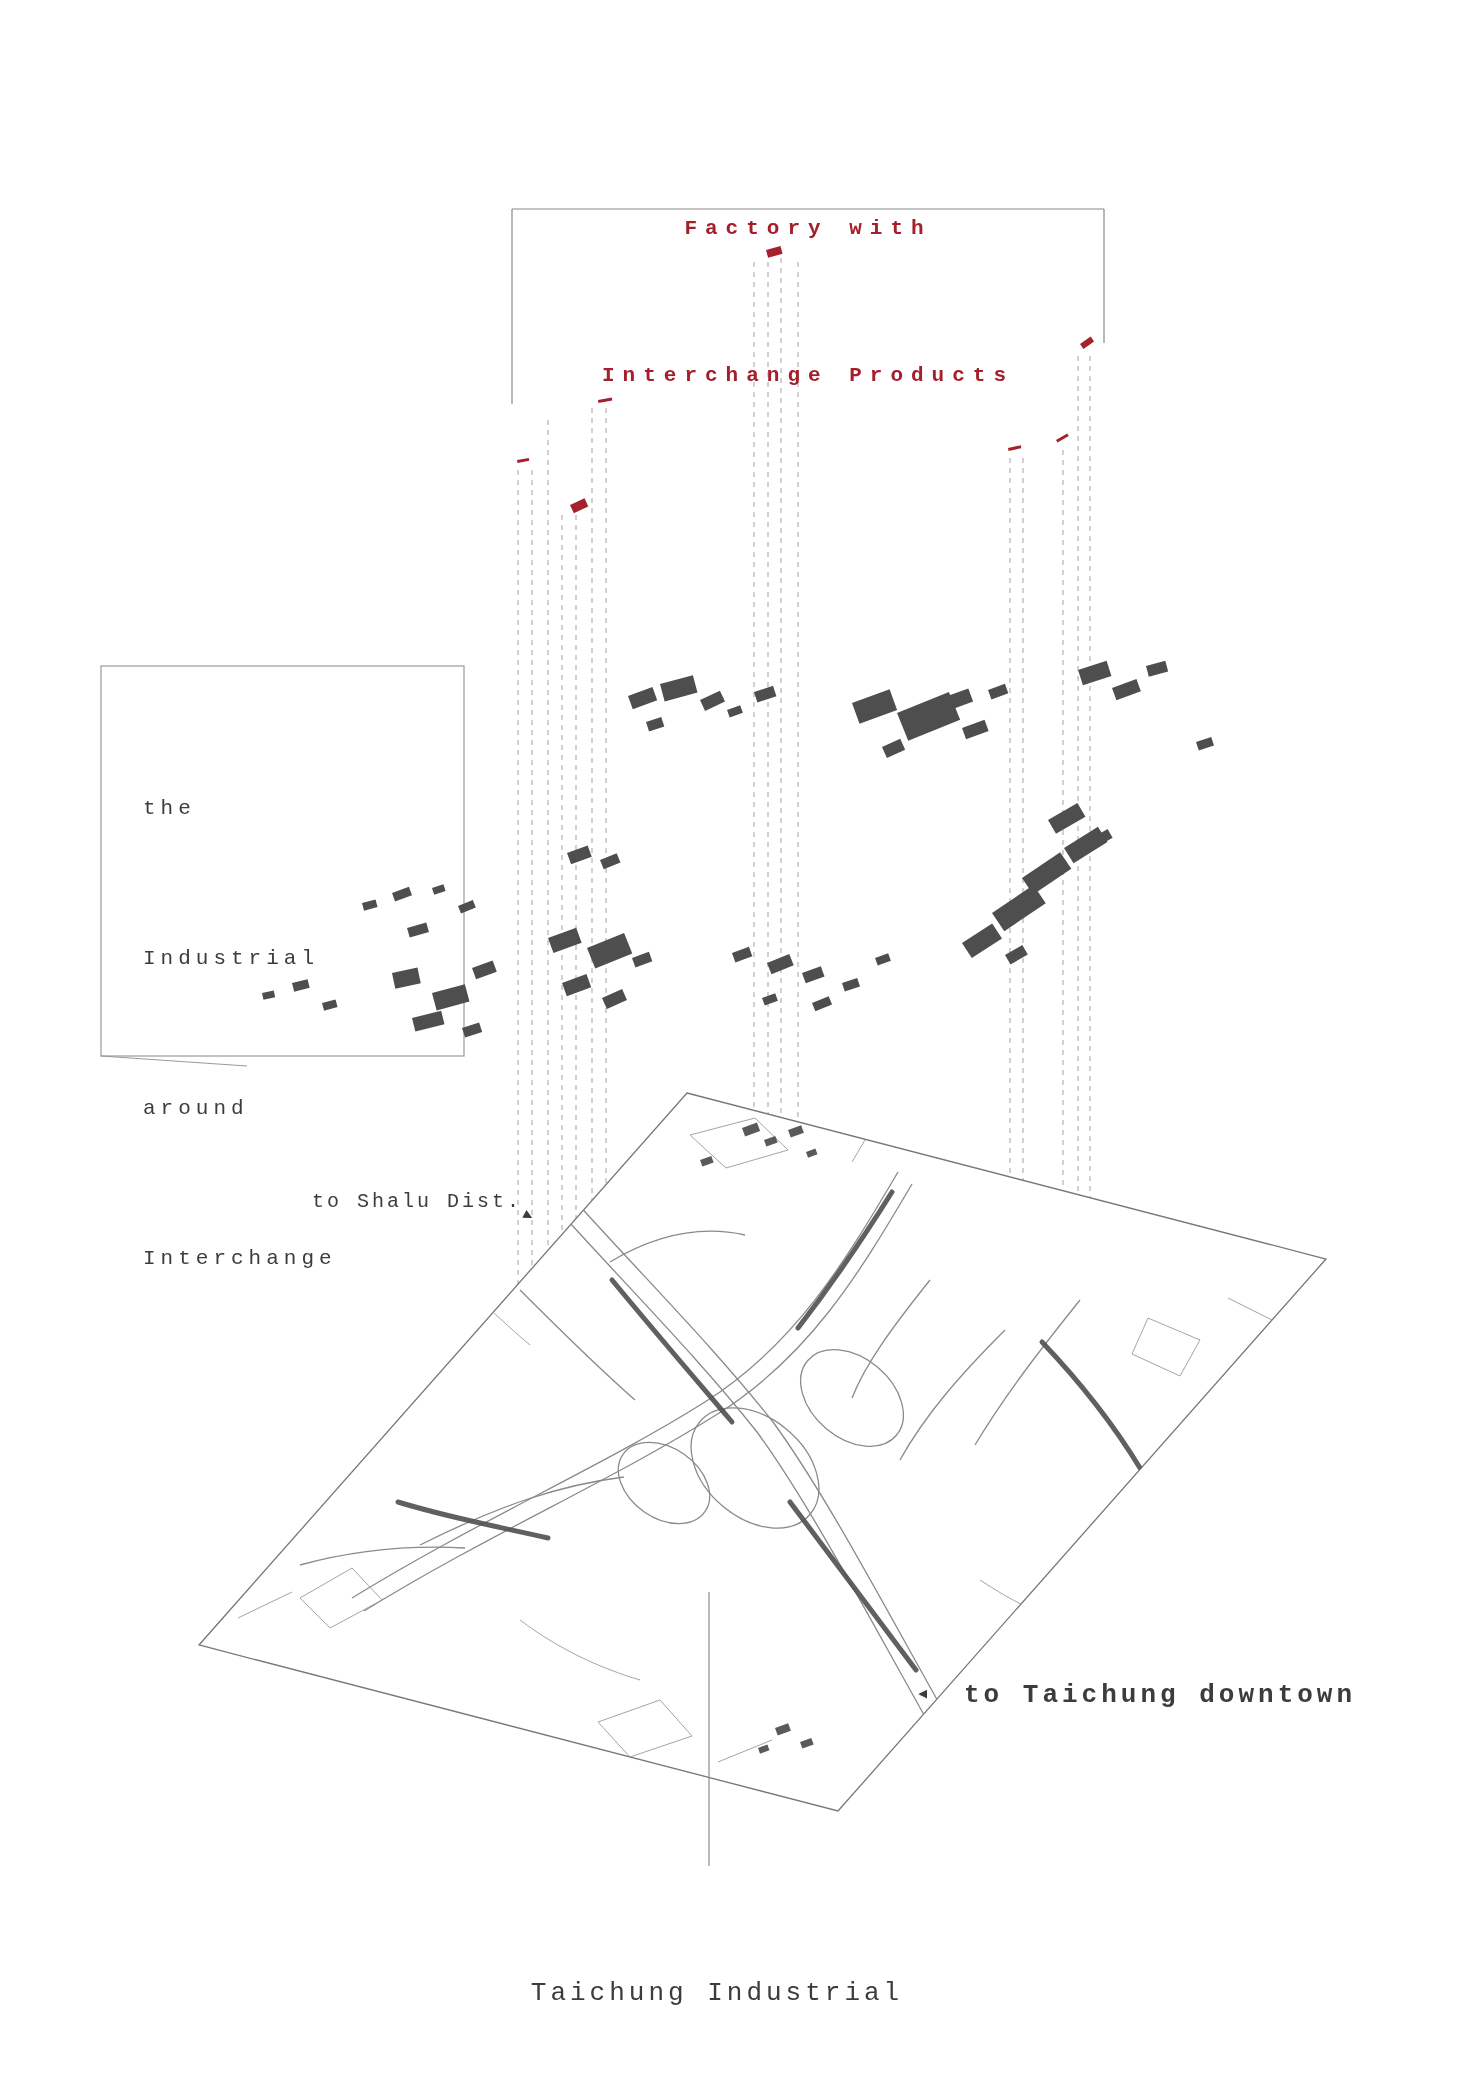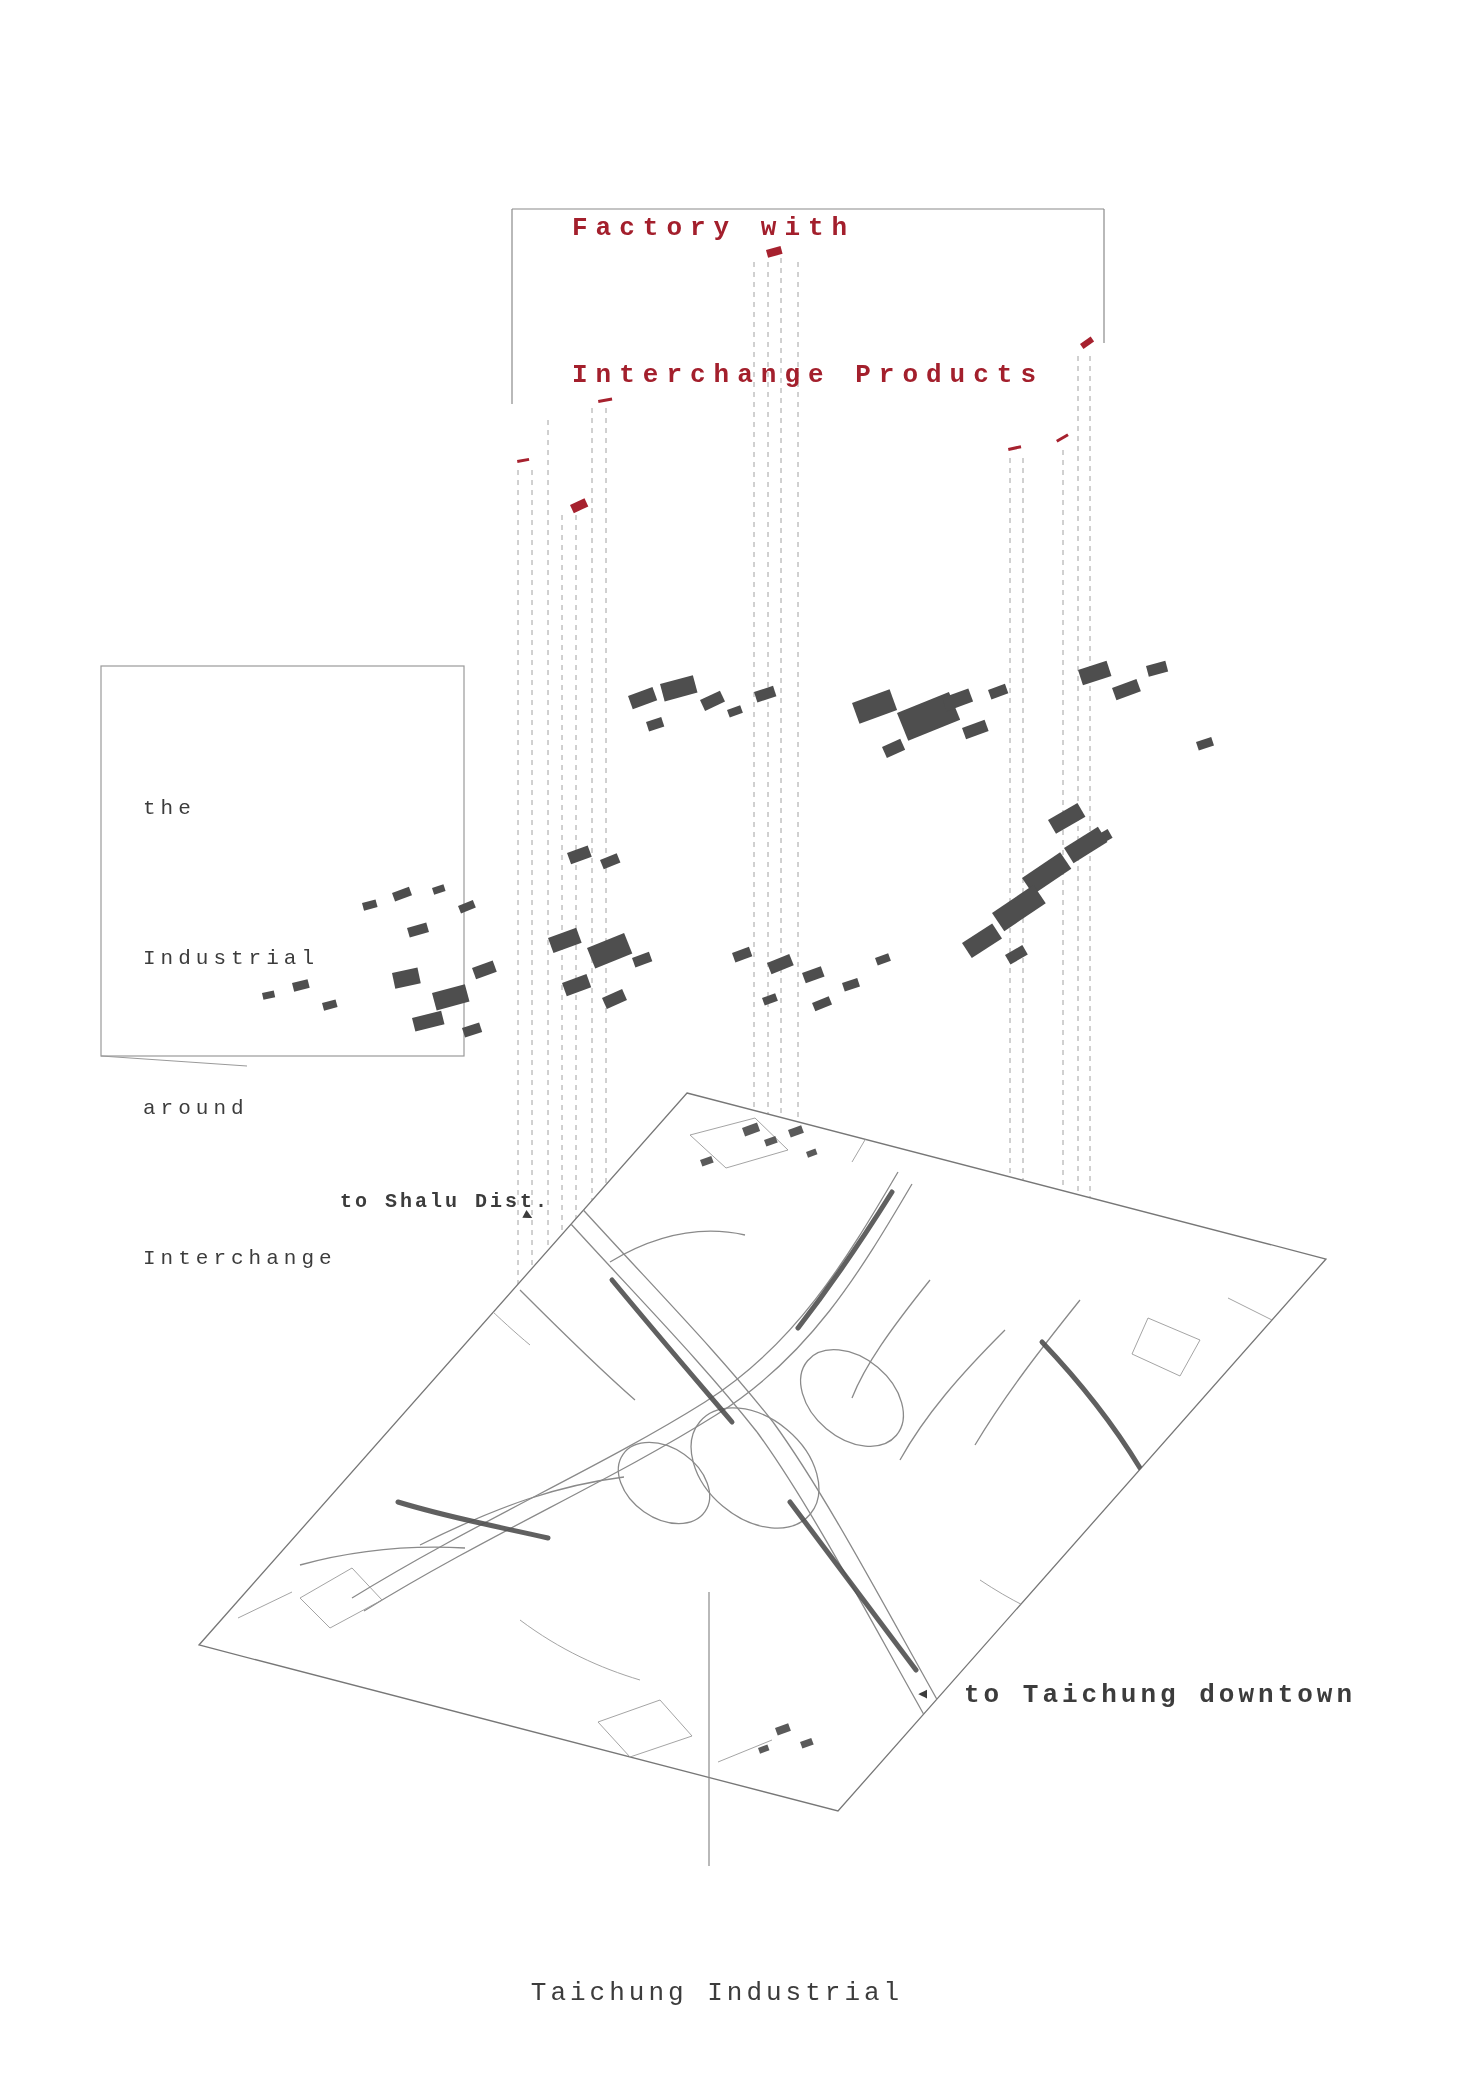--- a/index.html
+++ b/index.html
@@ -1,23 +1,23 @@
 <!DOCTYPE html>
 <html><head>
 <meta charset="utf-8">
 <style>
   html,body{margin:0;padding:0;background:#ffffff;}
   #page{position:relative;width:1481px;height:2095px;background:#ffffff;overflow:hidden;
         font-family:"Liberation Mono","DejaVu Sans Mono",monospace;}
   #diagram-svg{position:absolute;left:0;top:0;width:1481px;height:2095px;}
   .txt{position:absolute;color:#3c3c3c;white-space:pre;}
-  .title{left:808px;top:106px;transform:translateX(-50%);
-         color:#a31f2c;font-size:26px;font-weight:700;letter-spacing:8px;line-height:49px;}
+  .title{left:808px;top:106px;transform:translateX(-50%);text-align:center;
+         color:#a31f2c;font-size:21px;font-weight:700;letter-spacing:8px;line-height:49px;}
   .boxlabel{left:127px;top:684px;font-size:21px;font-weight:500;letter-spacing:5px;line-height:50px;margin-left:16px;}
-  .shalu{left:312px;top:1190px;font-size:20px;font-weight:700;letter-spacing:3px;margin-left:28px;}
+  .shalu{left:312px;top:1190px;font-size:20px;font-weight:400;letter-spacing:3px;}
   .shalu-arrow{left:524px;top:1206px;font-size:15px;transform:rotate(28deg);}
   .downtown{left:964px;top:1680px;font-size:26px;font-weight:600;letter-spacing:4px;}
   .downtown-arrow{left:918px;top:1684px;font-size:15px;}
   .caption{left:717px;top:1876px;transform:translateX(-50%);text-align:center;
            font-size:26px;font-weight:500;letter-spacing:4px;line-height:47px;}
 </style>
 </head>
 <body>
 
 <div id="page">

